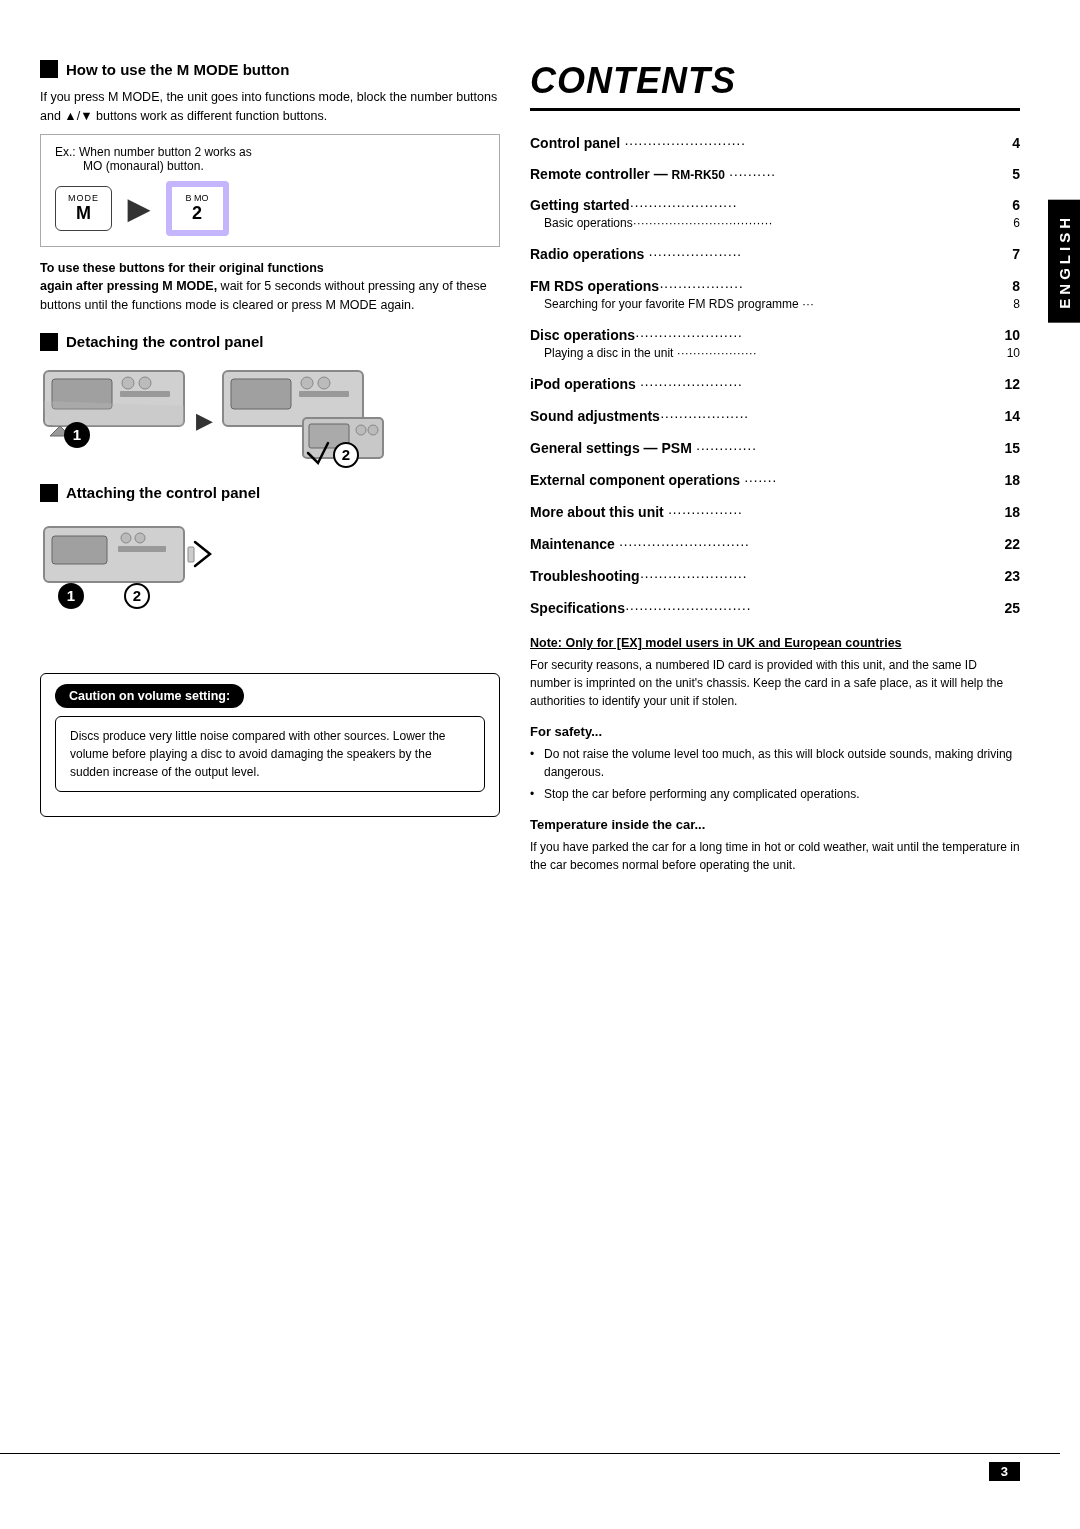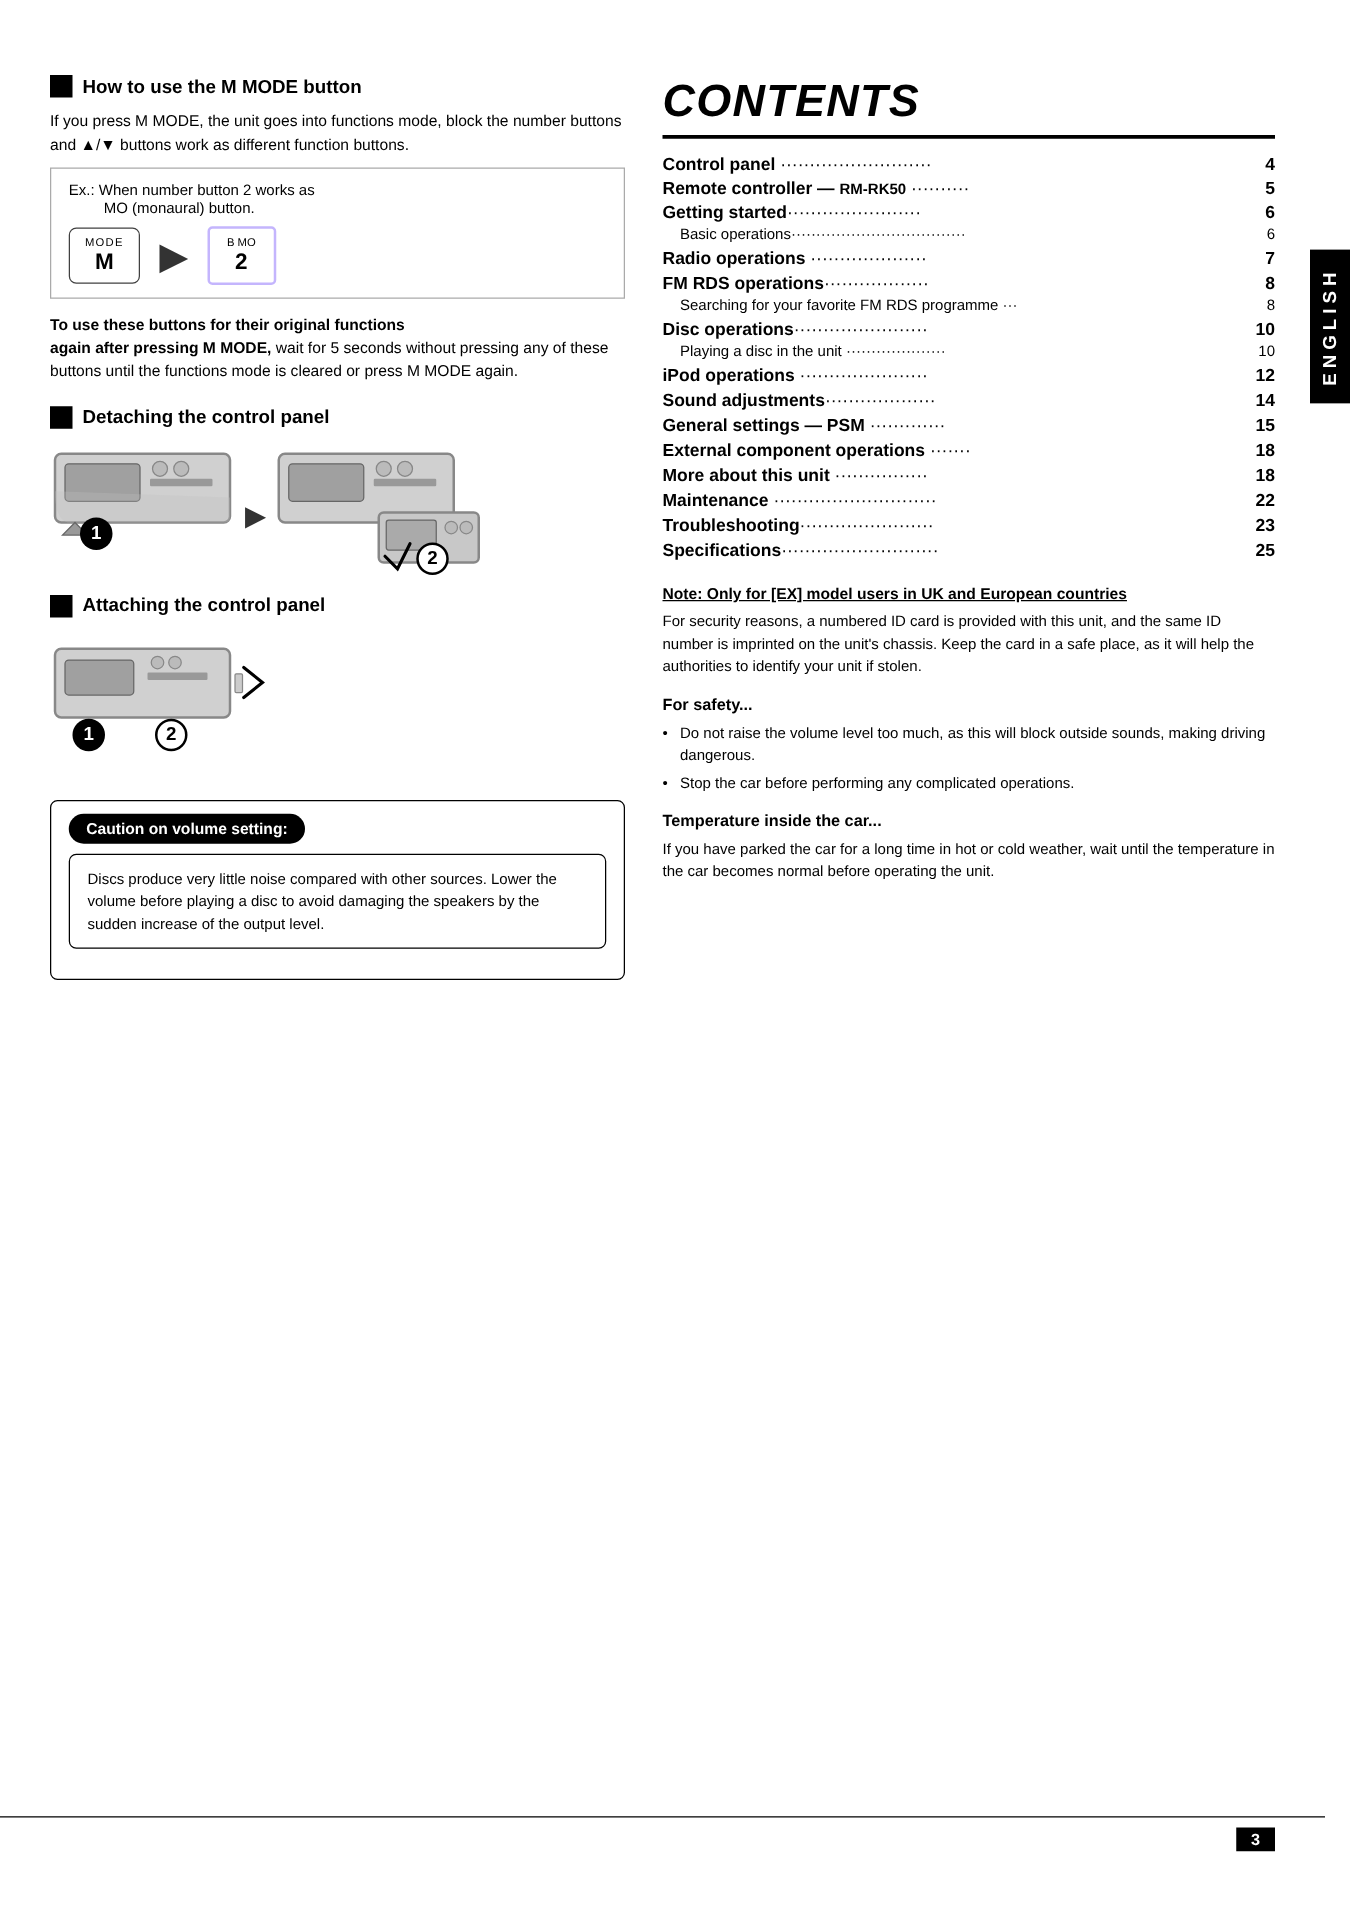--- a/index.html
+++ b/index.html
@@ -92,21 +92,21 @@
       font-size: 9px;
       font-weight: normal;
       letter-spacing: 1px;
     }
     .arrow-right {
       font-size: 28px;
       font-weight: bold;
       color: #333;
     }
     .num2-box {
-      border: 2px solid #c4b5fd;
+      border: 6px solid #c4b5fd;
       border-radius: 4px;
       padding: 6px 14px;
       font-size: 16px;
       font-weight: bold;
       display: flex;
       flex-direction: column;
       align-items: center;
     }
     .num2-label {
       font-size: 9px;
@@ -183,20 +183,21 @@
     }
     .toc-entry {
       display: flex;
       justify-content: space-between;
       align-items: baseline;
       margin-bottom: 3px;
     }
     .toc-main {
       font-size: 14px;
       font-weight: bold;
+      margin-top: 12px;
     }
     .toc-sub {
       font-size: 12px;
       font-weight: normal;
       padding-left: 14px;
     }
     .toc-page {
       font-size: 14px;
       font-weight: bold;
       white-space: nowrap;
@@ -414,21 +415,21 @@
             </svg>
             <div class="steps-inline" style="position:absolute; bottom:-4px; left:18px;">
               <div class="step-circle">1</div>
               <div style="width:20px;"></div>
               <div class="step-circle outline">2</div>
             </div>
           </div>
         </div>
       </div>
 
-      <div style="margin-top:43px;">
+      <div style="margin-top:68px;">
         <div class="caution-section">
           <div class="caution-box">Caution on volume setting:</div>
           <p class="caution-section p">Discs produce very little noise compared with other sources. Lower the volume before playing a disc to avoid damaging the speakers by the sudden increase of the output level.</p>
         </div>
       </div>
 
     </div>
 
     <div class="right-column">
 

